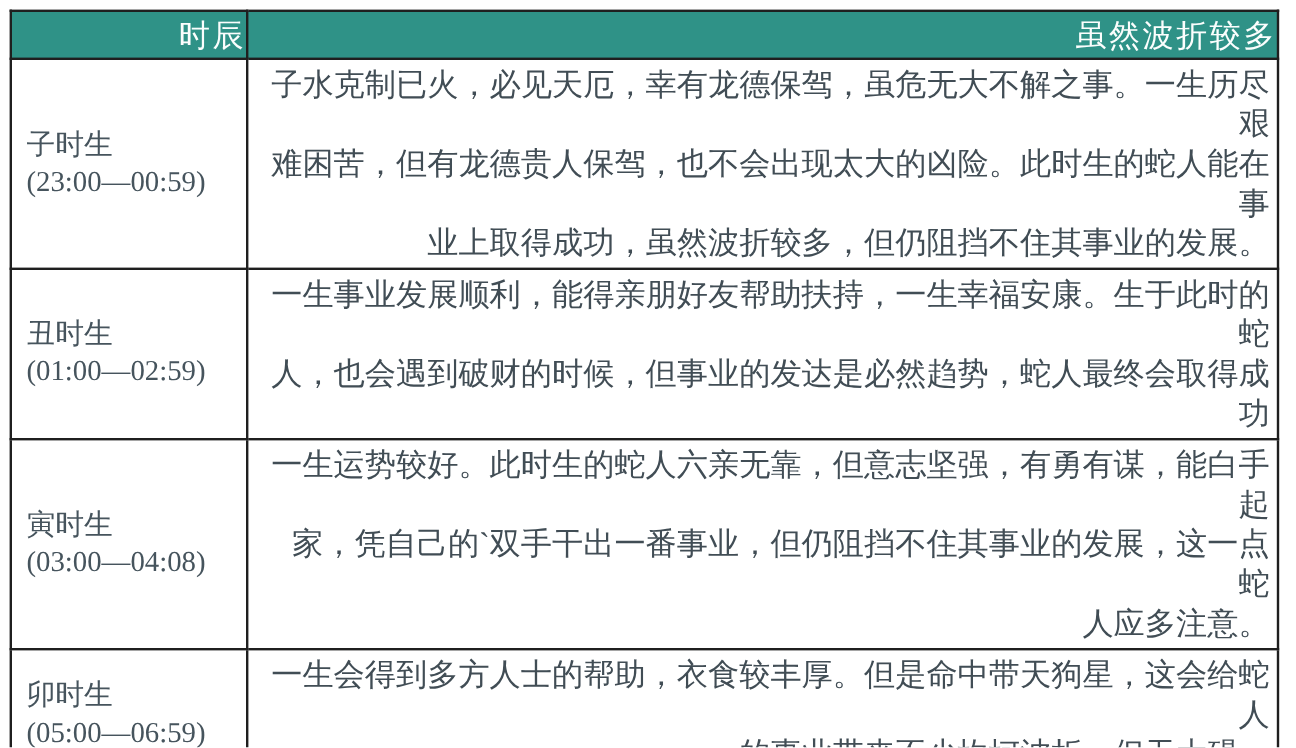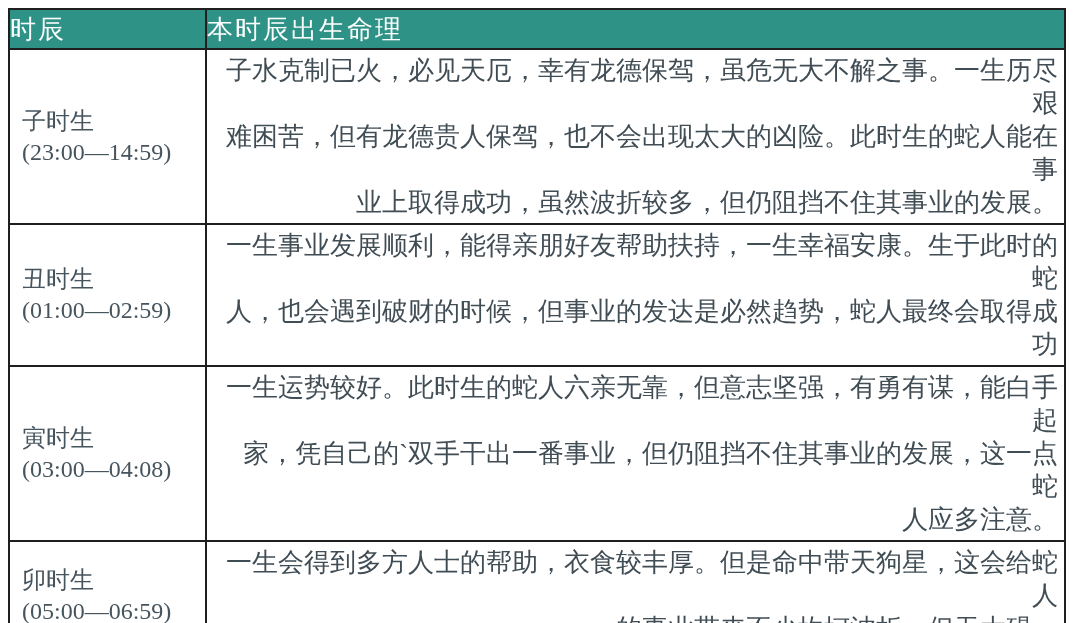--- a/index.html
+++ b/index.html
@@ -34,21 +34,21 @@
     border:2px solid var(--border);
     vertical-align:middle;
   }
   col.c-time{width:197px;}
   th.hdr{
     background:var(--header-bg);
     color:var(--header-text);
     font-size:26px;
     font-weight:normal;
     height:40px;
-    text-align:left;
+    text-align:right;
     letter-spacing:2px;
   }
   td.time-cell{
     color:var(--time-text);
     font-size:24px;
     line-height:31px;
     padding:4px 16px 4px 12px;
     text-align:left;
   }
   td.fortune-cell{
@@ -69,28 +69,28 @@
 
 <div class="page">
   <table class="fortune">
     <colgroup>
       <col class="c-time">
       <col class="c-fortune">
     </colgroup>
     <thead>
       <tr>
         <th class="hdr">时辰</th>
-        <th class="hdr">本时辰出生命理</th>
+        <th class="hdr">虽然波折较多</th>
       </tr>
     </thead>
     <tbody>
       <tr class="r1">
         <td class="time-cell">
           <div>子时生</div>
-          <div>(23:00—14:59)</div>
+          <div>(23:00—00:59)</div>
         </td>
         <td class="fortune-cell">子水克制已火，必见天厄，幸有龙德保驾，虽危无大不解之事。一生历尽艰
 难困苦，但有龙德贵人保驾，也不会出现太大的凶险。此时生的蛇人能在事
 业上取得成功，虽然波折较多，但仍阻挡不住其事业的发展。</td>
       </tr>
       <tr class="r2">
         <td class="time-cell">
           <div>丑时生</div>
           <div>(01:00—02:59)</div>
         </td>

